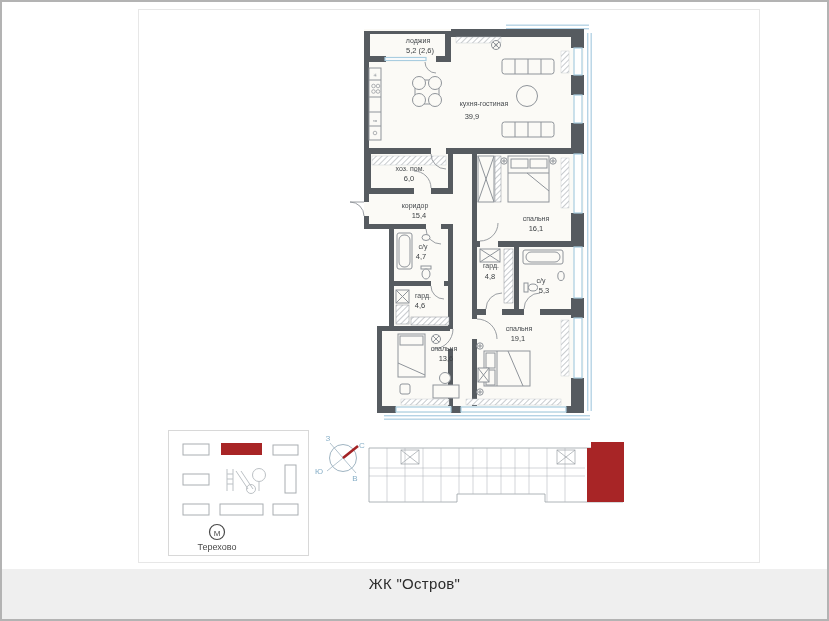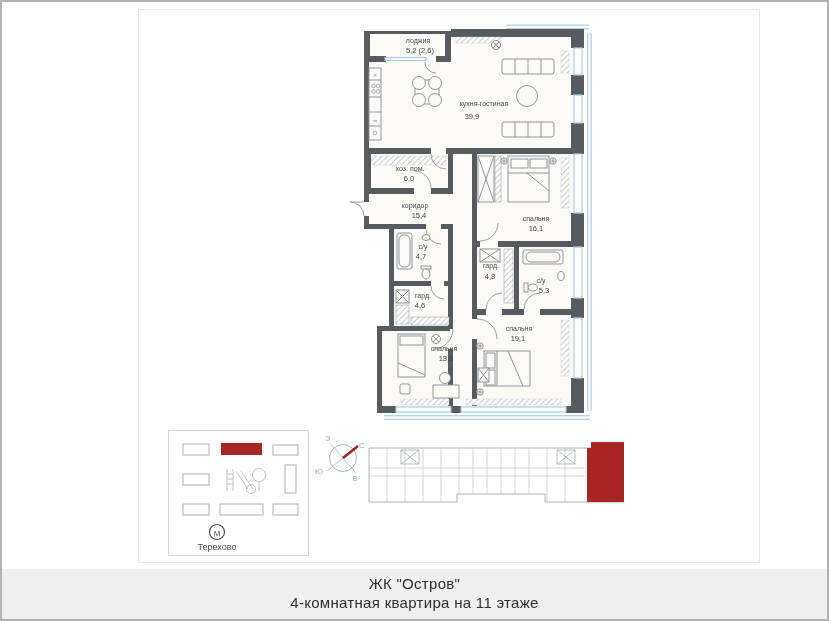--- a/index.html
+++ b/index.html
@@ -350,14 +350,13 @@
       <line x1="190" y1="14" x2="208" y2="28"></line>
         <line x1="208" y1="14" x2="190" y2="28"></line>
     </g>
     <path d="M224,6 L257,6 L257,66 L220,66 L220,12 L224,12 Z" fill="#a82526"></path>
   </svg>
 
 </div>
 
 <div class="caption-strip">
   <div class="l1">ЖК "Остров"</div>
-  <div class="l2">4-комнатная квартира на 11 этаже</div>
 </div>
 
 </body></html>

